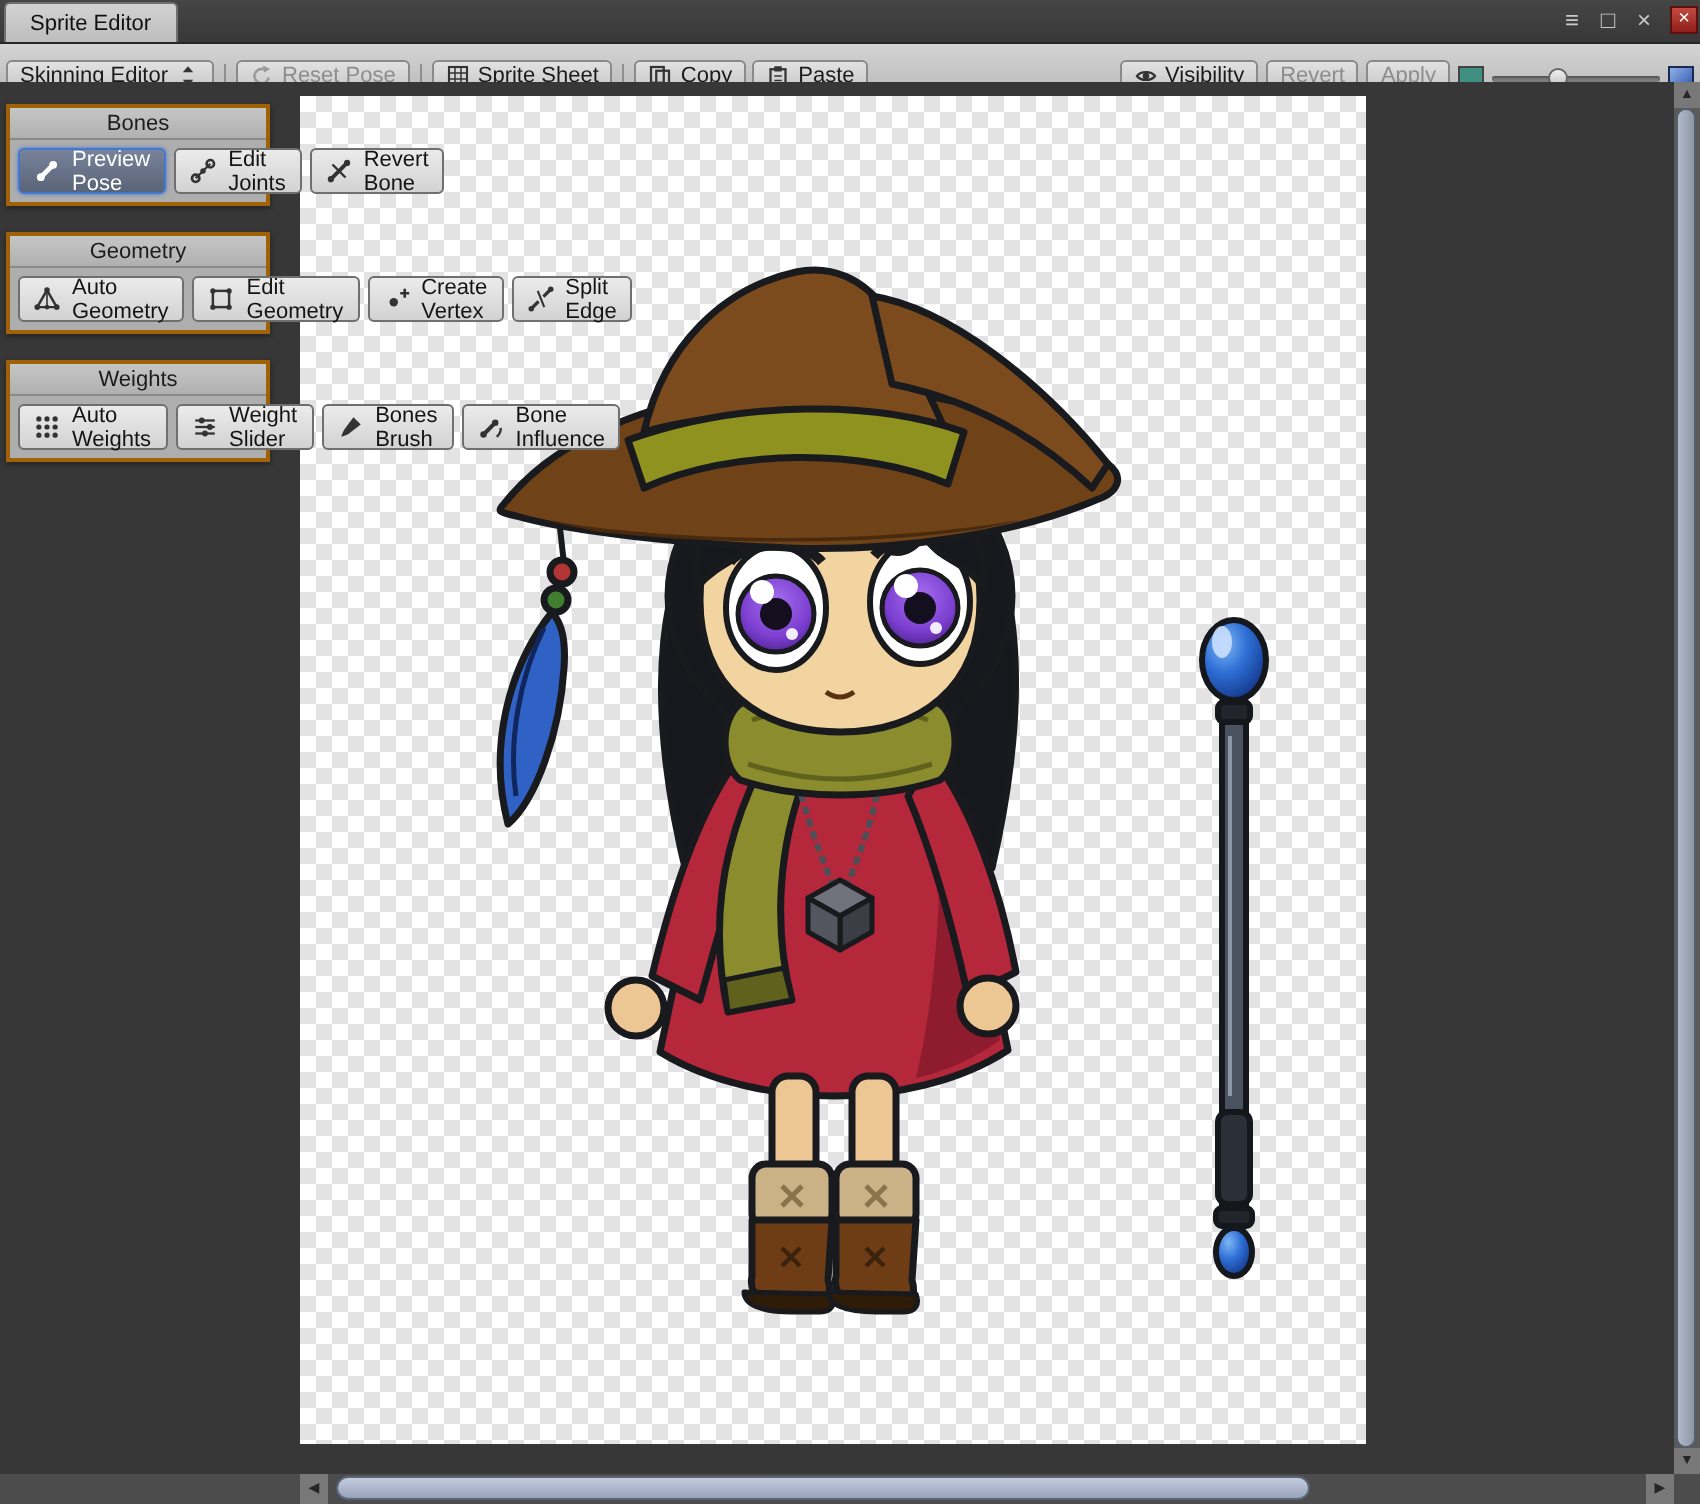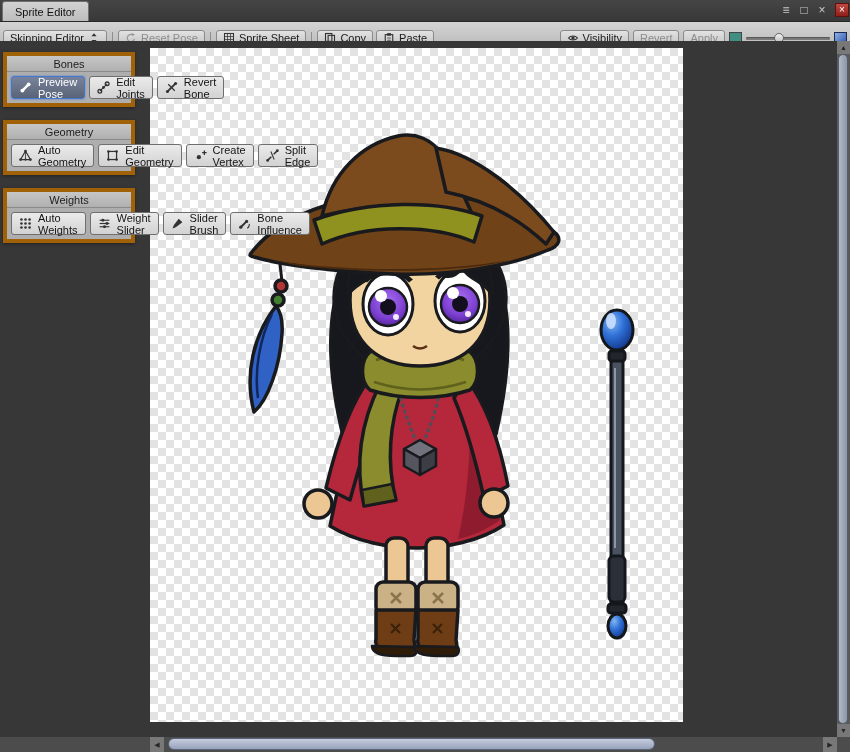--- a/index.html
+++ b/index.html
@@ -23,40 +23,40 @@
   .toolbar { position:absolute; top:22px; left:0; right:0; height:31px;
     background:linear-gradient(#d4d4d4,#b4b4b4); border-bottom:1px solid #878787;
     display:flex; align-items:center; padding:16px 3px; gap:3px; }
   .tbtn { display:inline-flex; align-items:center; gap:4px; height:16px; padding:0 6px;
     background:linear-gradient(#e2e2e2,#c6c6c6); border:1px solid #8a8a8a; border-radius:3px;
     font-size:11px; color:#1a1a1a; font-family:inherit; }
   .tbtn.disabled { color:#8d8d8d; }
   .tbtn.disabled svg { color:#9a9a9a; }
   .tbtn svg { width:12px; height:12px; color:#333; }
   .vsep { width:1px; height:13px; background:#8f8f8f; margin:0 2px; }
-  .tb-right { margin-left:auto; display:flex; align-items:center; gap:4px; }
+  .tb-right { margin-left:auto; display:flex; align-items:flex-end; gap:4px; }
   .swatch { width:13px; height:13px; border:1px solid #444; }
   .slider { position:relative; width:84px; height:14px; }
   .slider-track { position:absolute; left:0; right:0; top:6px; height:3px; background:#7c7c7c;
     border-radius:2px; box-shadow:inset 0 1px 1px #555; }
   .slider-thumb { position:absolute; left:28px; top:2px; width:10px; height:10px; border-radius:50%;
     background:linear-gradient(#f0f0f0,#c2c2c2); border:1px solid #666; }
   .channel-chip { width:13px; height:13px; border:1px solid #1a2a50;
     background:linear-gradient(135deg,#8fb0e8,#2c55a8); }
 
   
   .canvas { position:absolute; top:41px; left:0; right:13px; bottom:15px; background:#373737; overflow:hidden; }
   .checker { position:absolute; left:150px; top:7px; width:533px; height:674px;
     background-image:conic-gradient(#e3e3e3 90deg,#ffffff 90deg 180deg,#e3e3e3 180deg 270deg,#ffffff 270deg);
     background-size:16px 16px; }
   .art { position:absolute; inset:0; width:100%; height:100%; }
 
   
   .panel-col { position:absolute; left:3px; top:11px; width:132px; display:flex; flex-direction:column; gap:13px; }
-  .group { background:#aeaeae; border:4px solid #a16207; box-shadow:0 1px 3px rgba(0,0,0,.4); }
+  .group { background:#aeaeae; border:2px solid #a16207; box-shadow:0 1px 3px rgba(0,0,0,.4); }
   .group-header { height:16px; background:linear-gradient(#c6c6c6,#b0b0b0); border-bottom:1px solid #8a8a8a;
     display:flex; align-items:center; justify-content:center; color:#1c1c1c; }
   .group-body { padding:4px; display:flex; flex-direction:row; gap:4px; }
   .pbtn { display:flex; align-items:center; gap:6px; height:23px; padding:0 7px; width:100%;
     background:linear-gradient(#ebebeb,#d2d2d2); border:1px solid #6f6f6f; border-radius:3px;
     font-size:11px; color:#141414; font-family:inherit; text-align:left; }
   .pbtn svg { width:13px; height:13px; color:#333; flex:0 0 auto; }
   .pbtn.selected { background:linear-gradient(#77839b,#5a6478); color:#fff;
     border:1px solid #4377d0; box-shadow:0 0 2px #4377d0; }
   .pbtn.selected svg { color:#fff; }
@@ -473,21 +473,21 @@
           <button class="pbtn">
             <svg viewBox="0 0 16 16">
                 <use href="#sym-weight-slider"></use>
               </svg>
             <span>Weight Slider</span>
           </button>
           <button class="pbtn">
             <svg viewBox="0 0 16 16">
                 <use href="#sym-weight-brush"></use>
               </svg>
-            <span>Slider Brush</span>
+            <span>Bones Brush</span>
           </button>
           <button class="pbtn">
             <svg viewBox="0 0 16 16">
                 <use href="#sym-bone-influence"></use>
               </svg>
             <span>Bone Influence</span>
           </button>
         </div>
       </div>
 

